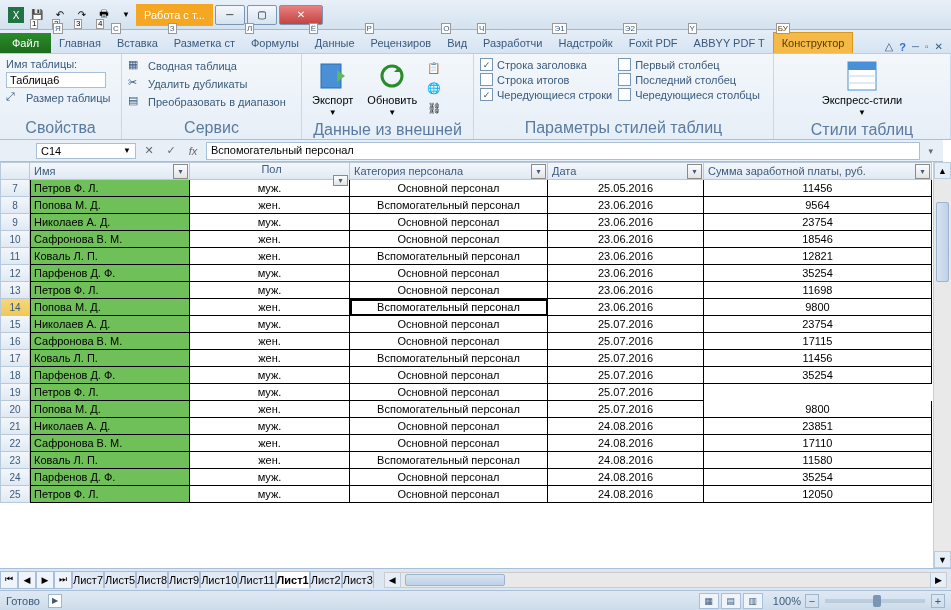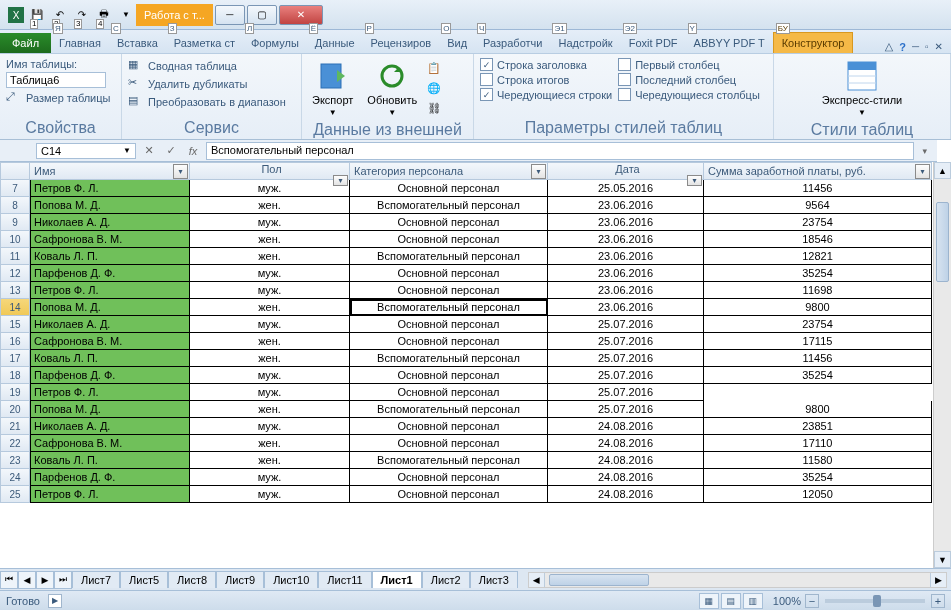--- a/index.html
+++ b/index.html
@@ -27,36 +27,36 @@
 .rgroup-label { text-align: center; font-size: 16px; color: #5a7aa0; margin-top: auto; padding-top: 2px; }
 .rg-content { display: flex; gap: 6px; flex: 1; }
 .rg-col { display: flex; flex-direction: column; gap: 2px; }
 .rg-item { display: flex; align-items: center; gap: 4px; color: #3a5a7c; font-size: 11px; white-space: nowrap; }
 .rg-icon { width: 16px; height: 16px; display: inline-block; }
 .rg-bigbtn { display: flex; flex-direction: column; align-items: center; gap: 2px; padding: 2px 4px; }
 .rg-bigicon { width: 32px; height: 32px; }
 .chk { width: 13px; height: 13px; border: 1px solid #7a96b5; display: inline-flex; align-items: center; justify-content: center; font-size: 9px; background: #fff; }
 .tbl-name-input { border: 1px solid #a7bfd8; background: #fff; padding: 1px 3px; font-size: 11px; width: 100px; }
 
-.name-formula { position: absolute; top: 140px; left: 0; right: 14px; height: 22px; display: flex; align-items: center; border-bottom: 1px solid #a7bfd8; background: #e8eff7; font-size: 11px; }
+.name-formula { position: absolute; top: 140px; left: 0; right: 8px; height: 22px; display: flex; align-items: center; border-bottom: 1px solid #a7bfd8; background: #e8eff7; font-size: 11px; }
 .name-box { width: 100px; border: 1px solid #a7bfd8; background: #fff; margin: 0 4px 0 36px; padding: 1px 4px; display: flex; align-items: center; }
 .name-drop { font-size: 8px; margin-left: auto; }
 .fx-area { display: flex; align-items: center; gap: 4px; flex: 1; padding-right: 10px; }
 .fx-btn { width: 18px; text-align: center; color: #6a6a6a; }
 .formula-input { flex: 1; background: #fff; border: 1px solid #a7bfd8; padding: 1px 4px; height: 18px; }
 
 .sheet-area { position: absolute; top: 162px; left: 0; right: 18px; bottom: 42px; overflow: hidden; }
 .col-headers { display: flex; height: 18px; position: sticky; top: 0; }
 .rowhdr-corner { width: 30px; background: linear-gradient(#f3f7fb,#e0e9f3); border: 1px solid #b6c9dd; }
 .colhdr { background: linear-gradient(#f3f7fb,#e0e9f3); border: 1px solid #b6c9dd; border-left: none; font-size: 11px; display: flex; align-items: center; padding-left: 4px; color: #3c5a7a; position: relative; }
 .filter-btn { width: 15px; height: 15px; border: 1px solid #8a8a8a; background: linear-gradient(#fdfdfd,#e3e3e3); display: flex; align-items: center; justify-content: center; font-size: 8px; margin-left: auto; margin-right: 1px; }
 .col-name { width: 160px; }
 .col-gender { width: 160px; flex-direction: column; }
 .col-cat { width: 198px; }
-.col-date { width: 156px; flex-direction: column; }
+.col-date { width: 156px; }
 .col-sum { width: 228px; }
 
 .data-rows { }
 .row { display: flex; height: 17px; }
 .rownum { width: 30px; background: linear-gradient(#f3f7fb,#e0e9f3); border: 1px solid #b6c9dd; border-top: none; font-size: 10px; display: flex; align-items: center; justify-content: center; color: #3c5a7a; }
 .rownum.sel { background: linear-gradient(#f6d77a,#f0c958); }
 .cell { border: 1px solid #000; border-top: none; border-left: none; font-size: 11px; display: flex; align-items: center; padding: 0 3px; overflow: hidden; white-space: nowrap; }
 .cell.first { border-left: 1px solid #000; }
 .cell.name { background: #70c05a; }
 .cell.center { justify-content: center; }
@@ -64,21 +64,21 @@
 
 .vscroll { position: absolute; top: 162px; right: 0; width: 18px; bottom: 42px; background: #e9e9e9; border-left: 1px solid #ccc; }
 .vscroll-thumb { position: absolute; top: 40px; left: 2px; right: 2px; height: 80px; background: linear-gradient(90deg,#d7e3f0,#bed2e7); border: 1px solid #9cb4ce; border-radius: 2px; }
 .vscroll-arrow { position: absolute; left: 0; right: 0; height: 17px; display: flex; align-items: center; justify-content: center; font-size: 9px; background: #e6eef7; border: 1px solid #bcd; }
 .vs-up { top: 0; }
 .vs-down { bottom: 0; }
 
 .sheet-footer { position: absolute; left: 0; right: 0; bottom: 20px; height: 22px; background: #dde7f2; display: flex; align-items: center; font-size: 11px; border-top: 1px solid #a7bfd8; }
 .sheet-nav { display: flex; gap: 0; }
 .sheet-nav-btn { width: 18px; height: 18px; border: 1px solid #a7bfd8; display: flex; align-items: center; justify-content: center; font-size: 9px; background: #eef4fa; }
-.sheet-tab { padding: 2px 8px; border: 1px solid #a7bfd8; background: #e1eaf4; border-bottom: none; font-size: 11px; }
+.sheet-tab { padding: 2px 0; border: 1px solid #a7bfd8; background: #e1eaf4; border-bottom: none; font-size: 11px; }
 .sheet-tab.active { background: #fff; font-weight: bold; text-align: right; }
 .hscroll { flex: 1; margin: 0 4px 0 10px; height: 16px; background: #e9e9e9; border: 1px solid #ccc; position: relative; }
 .hscroll-thumb { position: absolute; left: 20px; top: 1px; bottom: 1px; width: 100px; background: linear-gradient(#d7e3f0,#bed2e7); border: 1px solid #9cb4ce; border-radius: 2px;}
 .hscroll-arr { position: absolute; top: 0; bottom: 0; width: 16px; display: flex; align-items: center; justify-content: center; font-size: 9px; background: #e6eef7; }
 .ha-l { left: 0; border-right: 1px solid #bcd; }
 .ha-r { right: 0; border-left: 1px solid #bcd; }
 
 .status-bar { position: absolute; left: 0; right: 0; bottom: 0; height: 20px; background: linear-gradient(#dfe9f4,#cddceb); display: flex; align-items: center; font-size: 11px; padding: 0 6px; border-top: 1px solid #a7bfd8; color: #3a5a7c; }
 .status-spacer { flex: 1; }
 .view-btn { width: 20px; height: 16px; border: 1px solid #a7bfd8; margin-left: 2px; background: #eef4fa; display: flex; align-items: center; justify-content: center; font-size: 9px; }

